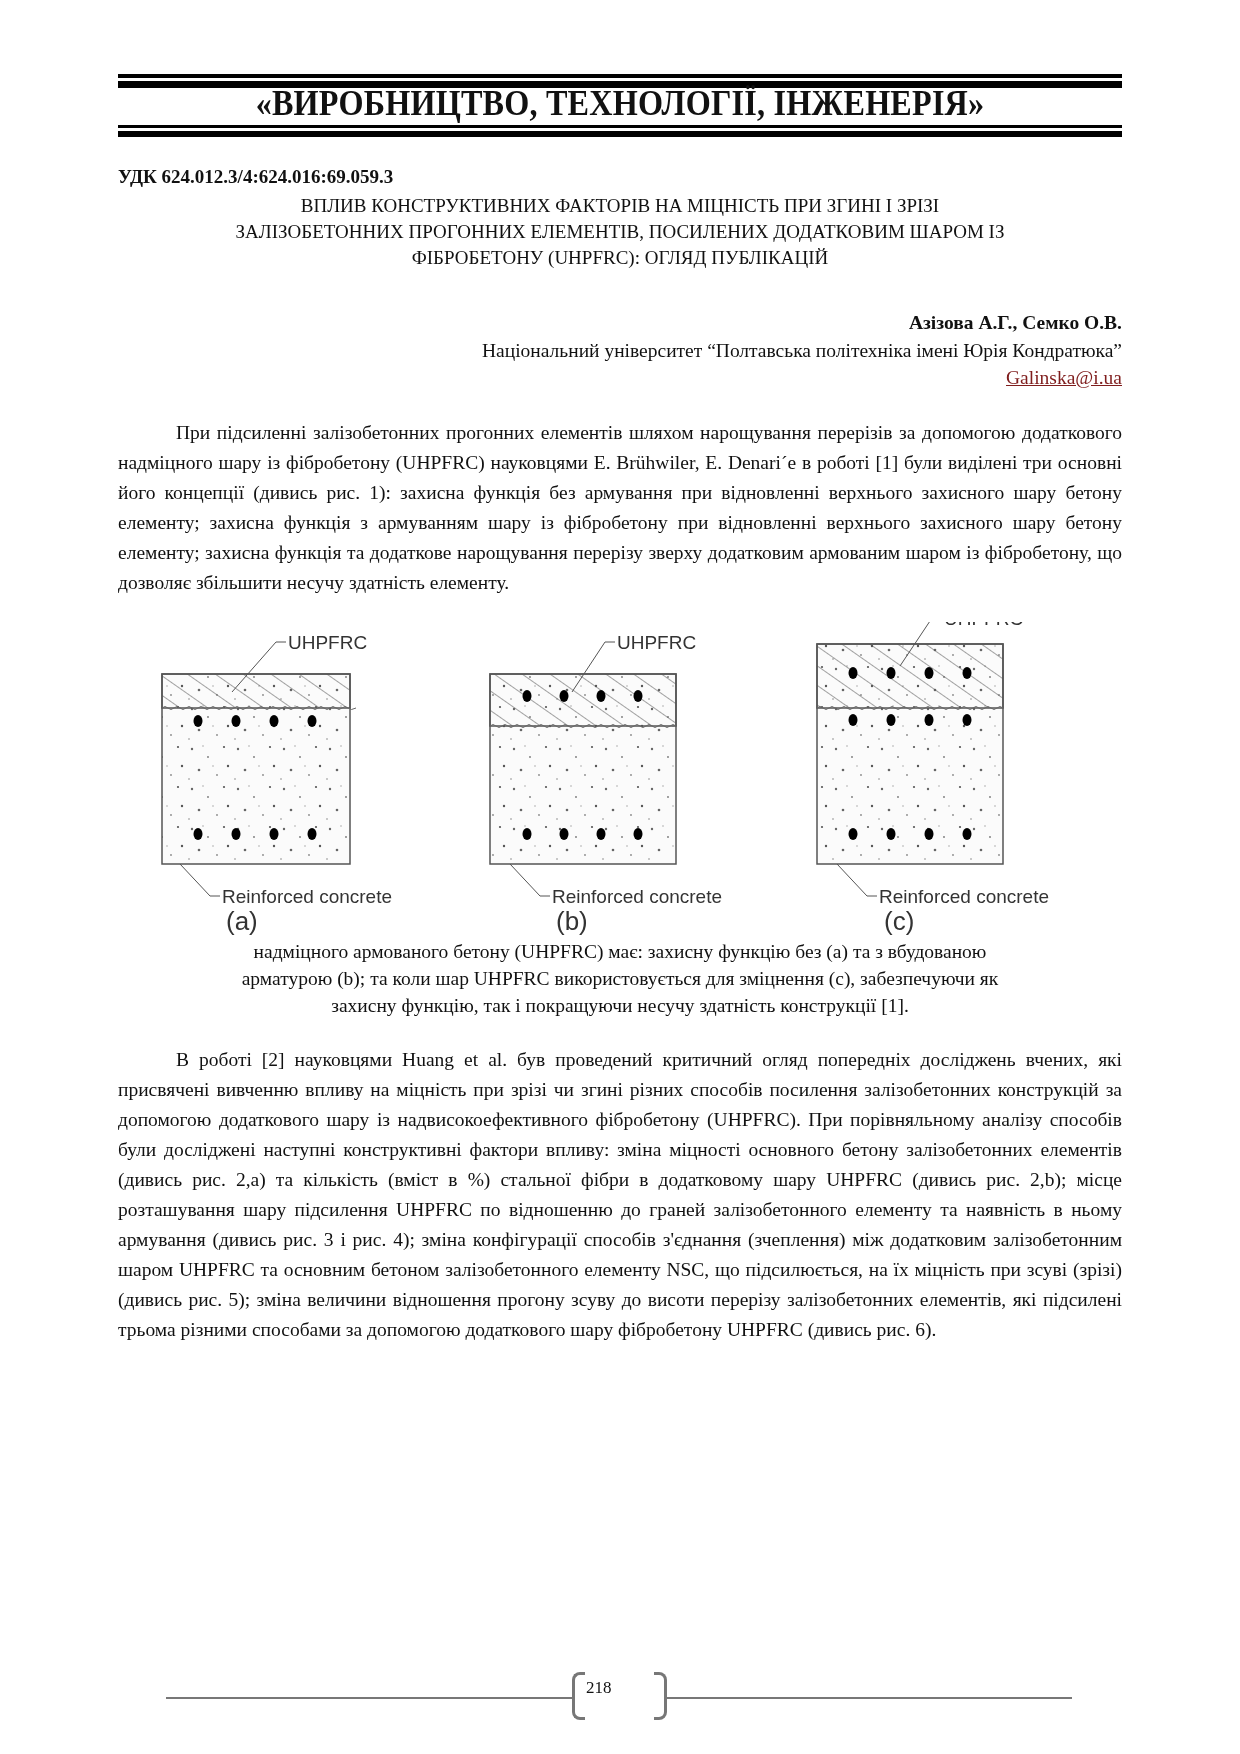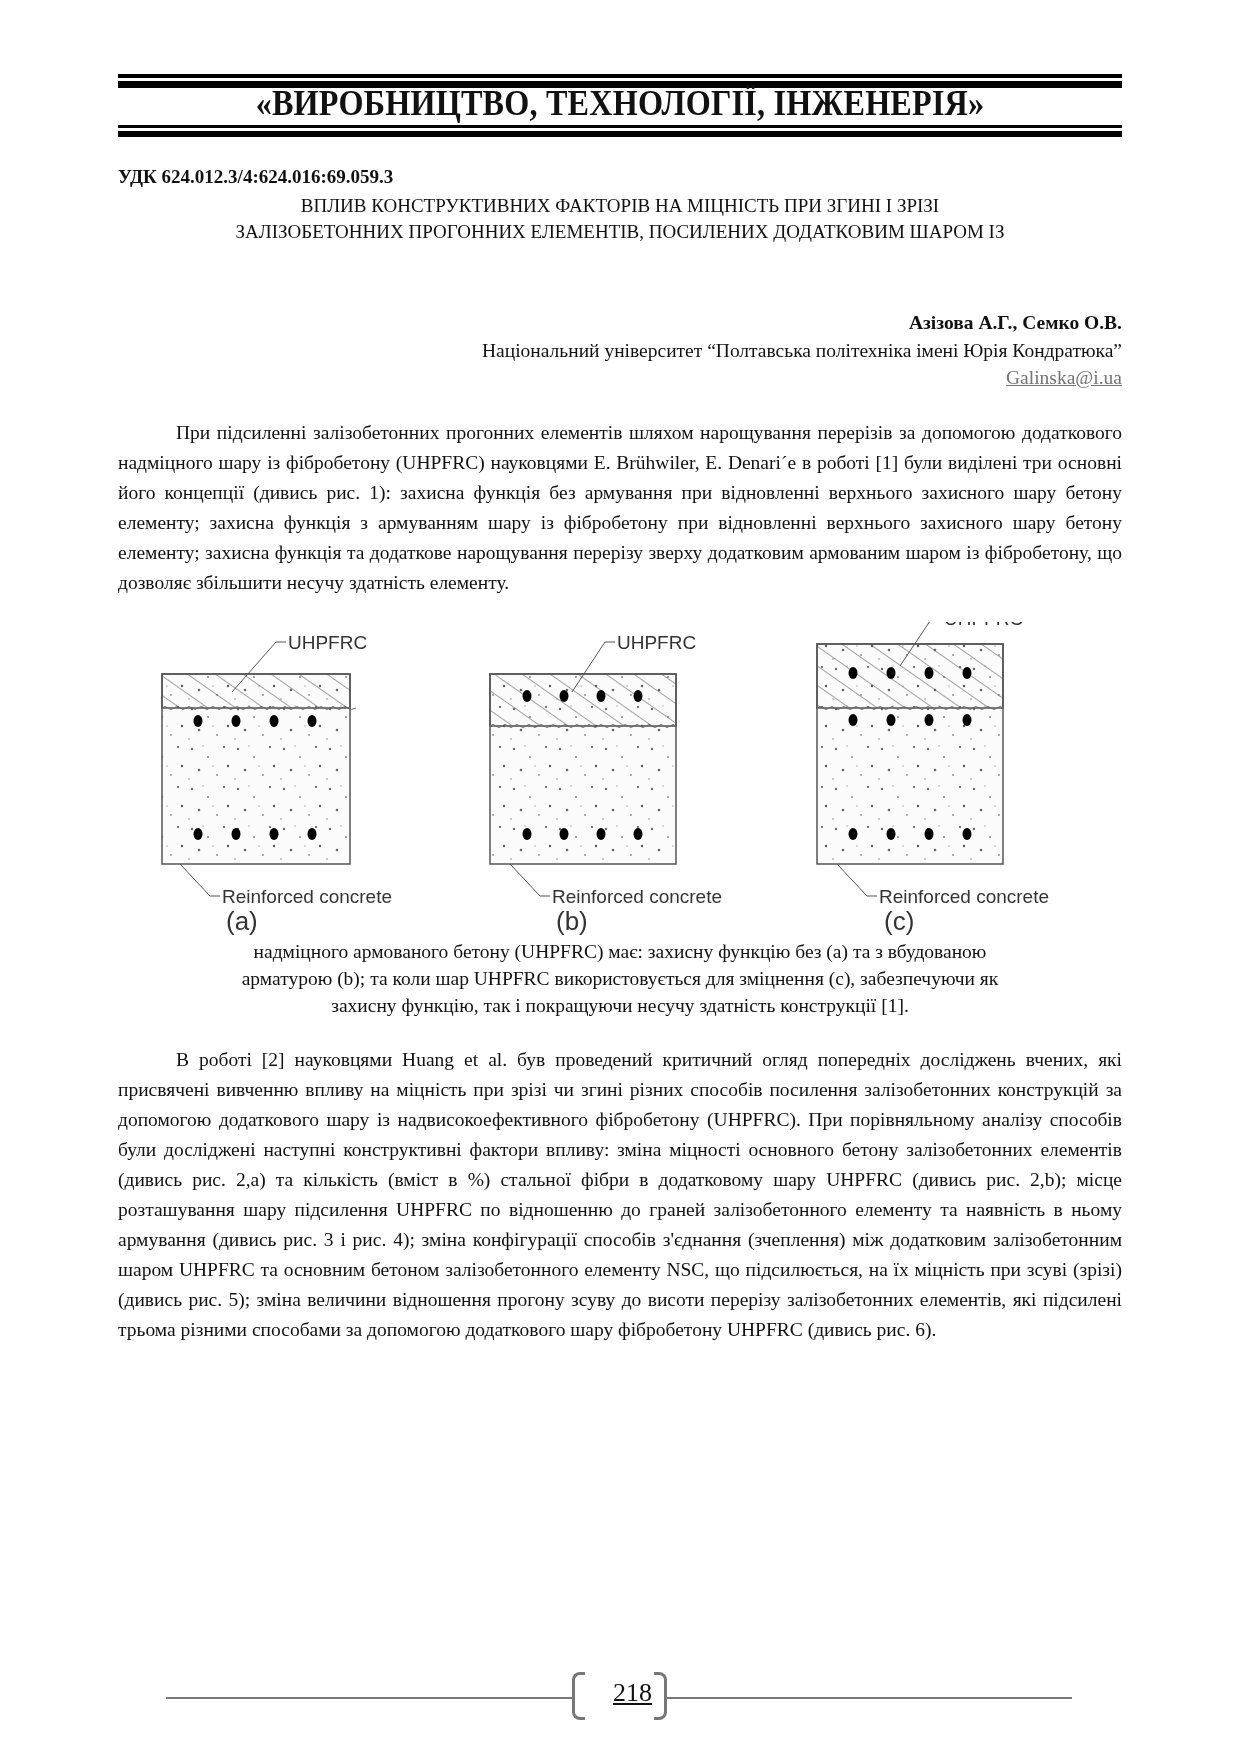--- a/index.html
+++ b/index.html
@@ -14,41 +14,41 @@
                font-size: 35px; font-weight: bold; letter-spacing: 0.2px; line-height: 40px;
                transform: scaleX(0.92); transform-origin: center; }
   .hdr-rules-bottom { position: absolute; left: 118px; width: 1004px; top: 125px; }
 
   .udc { position: absolute; left: 118px; top: 166px; font-size: 19px; font-weight: bold; }
   .title { position: absolute; left: 118px; width: 1004px; top: 193px; text-align: center;
            font-size: 19px; line-height: 26px; text-transform: uppercase; }
   .authors { position: absolute; right: 118px; top: 312px; font-size: 19.5px; font-weight: bold; text-align: right; margin-left: 28px; }
   .affil { position: absolute; right: 118px; top: 340px; font-size: 19.5px; text-align: right; }
   .email { position: absolute; right: 118px; top: 367px; font-size: 19.5px; text-align: right;
-           color: #737373; text-decoration: underline; }
+           color: #7f1d1d; text-decoration: underline; }
 
   .para { position: absolute; left: 118px; width: 1004px; font-size: 19.5px; line-height: 30px;
           text-align: justify; text-indent: 58px; margin: 0; }
   .p1 { top: 418px; }
   .p2 { top: 1045px; }
 
   .figure { position: absolute; left: 140px; top: 622px; width: 960px; height: 320px; }
   .panel-label { position: absolute; font-family: "Liberation Sans", "DejaVu Sans", sans-serif;
                  font-size: 26px; color: #333; }
   .fig-text { font-family: "Liberation Sans", "DejaVu Sans", sans-serif; font-size: 19px; fill: #333; }
 
   .caption { position: absolute; left: 118px; width: 1004px; top: 938px; text-align: center;
              font-size: 19.5px; line-height: 27.2px; }
 
   .footer-line-l { position: absolute; left: 166px; width: 406px; top: 1697px; height: 2px; background: #777; }
   .footer-line-r { position: absolute; left: 664px; width: 408px; top: 1697px; height: 2px; background: #777; }
   .footer-brace { position: absolute; top: 1672px; width: 10px; height: 42px; border: 3px solid #777; }
   .brace-l { left: 572px; border-right: none; border-radius: 8px 0 0 8px; }
   .brace-r { left: 654px; border-left: none; border-radius: 0 8px 8px 0; }
-  .page-num { position: absolute; left: 586px; width: 66px; top: 1678px; text-align: right; font-size: 26px; text-decoration: underline; }
+  .page-num { position: absolute; left: 586px; width: 66px; top: 1678px; text-align: left; font-size: 17px; }
 </style>
 </head>
 <body>
 
 <div class="page">
 
   <div class="hdr-rules-top">
     <div class="rule" style="height:4px;"></div>
     <div style="height:3px;"></div>
     <div class="rule" style="height:7px;"></div>
@@ -57,20 +57,21 @@
   <div class="hdr-rules-bottom">
     <div class="rule" style="height:3px;"></div>
     <div style="height:3px;"></div>
     <div class="rule" style="height:6px;"></div>
   </div>
 
   <div class="udc">УДК 624.012.3/4:624.016:69.059.3</div>
   <div class="title">
     <div>ВПЛИВ КОНСТРУКТИВНИХ ФАКТОРІВ НА МІЦНІСТЬ ПРИ ЗГИНІ І ЗРІЗІ</div>
     <div>ЗАЛІЗОБЕТОННИХ ПРОГОННИХ ЕЛЕМЕНТІВ, ПОСИЛЕНИХ ДОДАТКОВИМ ШАРОМ ІЗ</div>
+    <div>ФІБРОБЕТОНУ (UHPFRC): ОГЛЯД ПУБЛІКАЦІЙ</div>
   </div>
   <div class="authors">Азізова А.Г., Семко О.В.</div>
   <div class="affil">Національний університет “Полтавська політехніка імені Юрія Кондратюка”</div>
   <a class="email">Galinska@i.ua</a>
 
   <p class="para p1">При підсиленні залізобетонних прогонних елементів шляхом нарощування перерізів за допомогою додаткового надміцного шару із фібробетону (UHPFRC) науковцями E. Brühwiler, E. Denari´e в роботі [1] були виділені три основні його концепції (дивись рис. 1): захисна функція без армування при відновленні верхнього захисного шару бетону елементу; захисна функція з армуванням шару із фібробетону при відновленні верхнього захисного шару бетону елементу; захисна функція та додаткове нарощування перерізу зверху додатковим армованим шаром із фібробетону, що дозволяє збільшити несучу здатність елементу.</p>
 
   <div class="figure">
     <svg width="960" height="320" viewBox="0 0 960 320">
       <defs>

